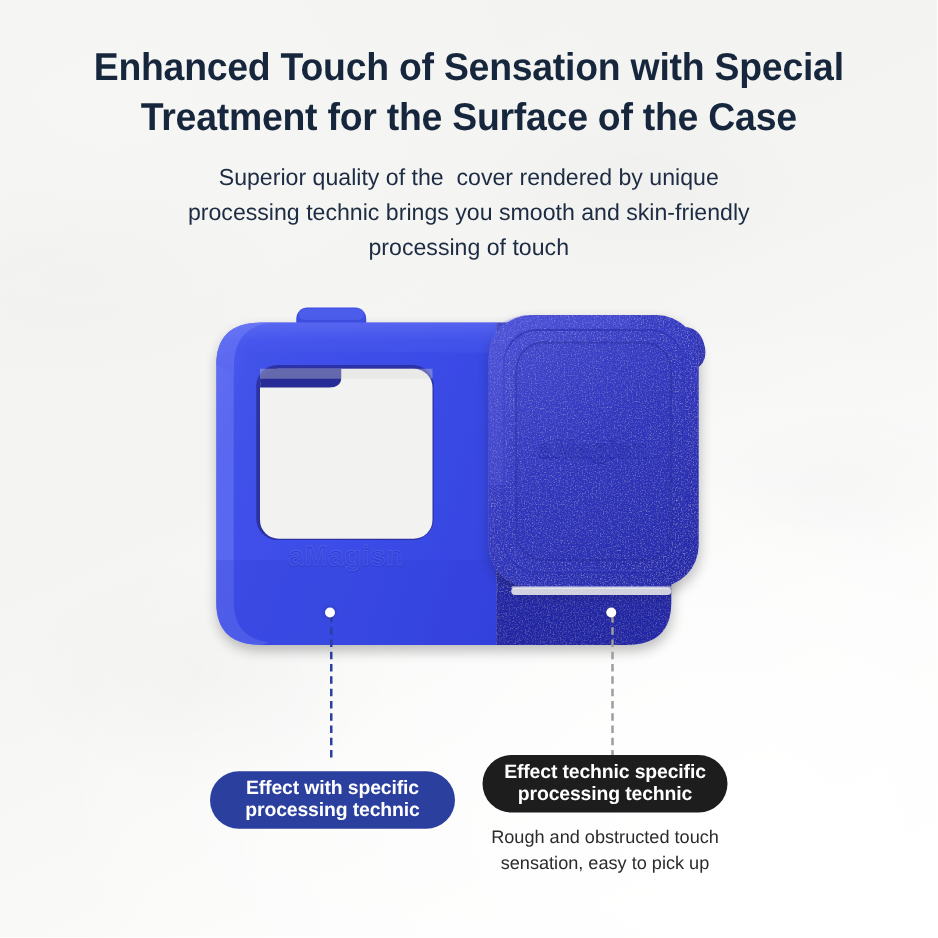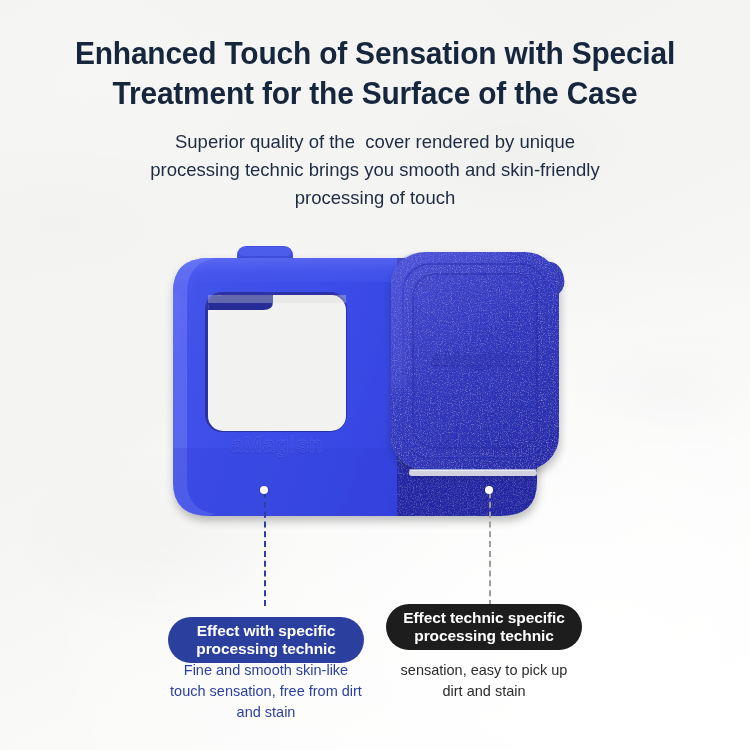--- a/index.html
+++ b/index.html
@@ -320,24 +320,19 @@
     </div>
   </div>
 
   <div class="badge bad">
     <div>
       <span class="l">Effect technic specific</span>
       <span class="l">processing technic</span>
     </div>
   </div>
 
-  <div class="caption good">
-    <span class="l">Fine and smooth skin-like</span>
-    <span class="l">touch sensation, free from dirt</span>
-    <span class="l">and stain</span>
-  </div>
 
   <div class="caption bad">
+    <span class="l">Rough and obstructed touch</span>
     <span class="l">sensation, easy to pick up</span>
-    <span class="l">dirt and stain</span>
   </div>
 
 </div>
 
 </body></html>

